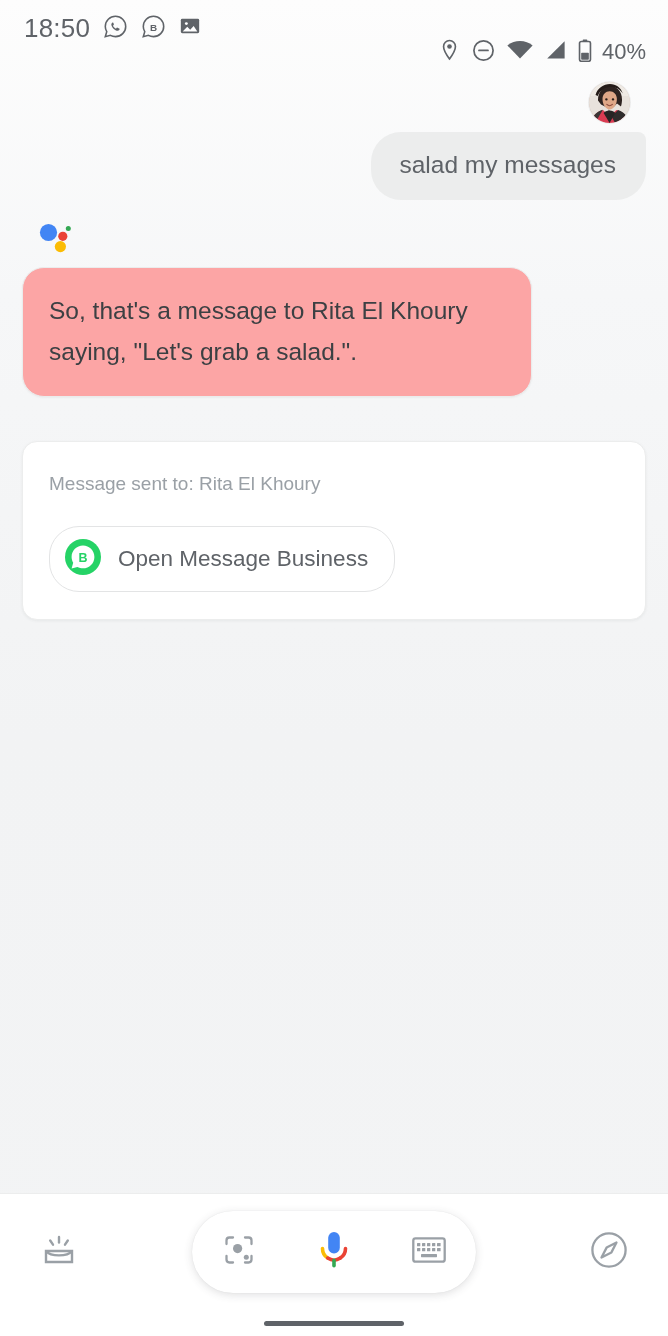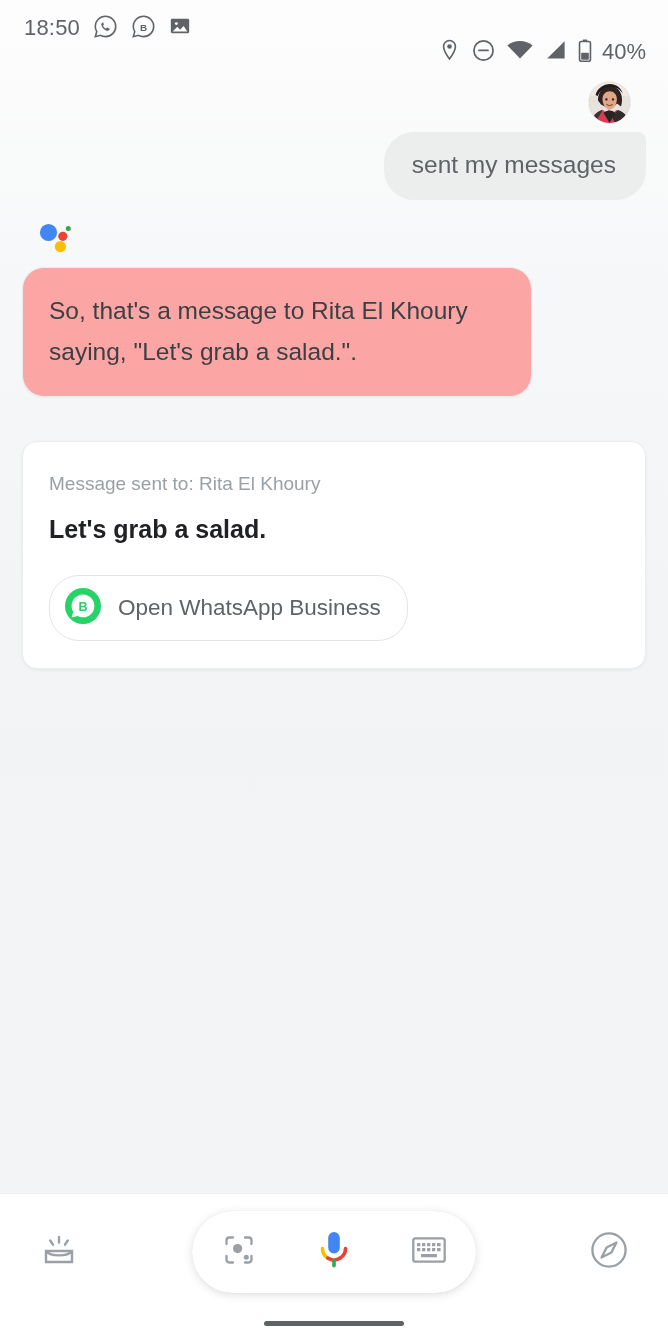--- a/index.html
+++ b/index.html
@@ -23,21 +23,21 @@
     align-items: center;
     padding: 0 22px 0 24px;
     background: transparent;
   }
   .status-left {
     display: flex;
     align-items: center;
     gap: 13px;
   }
   .status-clock {
-    font-size: 22px;
+    font-size: 26px;
     color: #5f6368;
     letter-spacing: 0.2px;
     font-family: "Liberation Sans", sans-serif;
     text-align: center;
   }
   .status-spacer { flex: 1; }
   .status-right {
     display: flex;
     align-items: center;
     gap: 12px;
@@ -310,49 +310,48 @@
 
           <path d="M19 27.5 26 41h14c-0.8-7.2-5.6-11.4-11-13l-4 4z" fill="#2f2c2c"></path>
           <path d="M13.5 28.5 6 41H2c0.9-7.4 6.2-11.6 11.6-13.2z" fill="#3a3535"></path>
           <path d="M20.6 28.5c2.5 0 4.6 1 5.6 2.4L20.6 41l-6-10c1-1.5 3.2-2.5 6-2.5z" fill="#272424"></path>
         </g>
       </svg>
     </div>
   </div>
 
   <div class="user-bubble-row">
-    <div class="user-bubble">sent my messages</div>
+    <div class="user-bubble">salad my messages</div>
   </div>
 
   <div class="assistant-logo">
     <svg width="34" height="34" viewBox="0 0 34 34">
       <circle cx="10.5" cy="10.5" r="8.6" fill="#4285f4"></circle>
       <circle cx="24.8" cy="14.3" r="4.6" fill="#ea4335"></circle>
       <circle cx="22.4" cy="24.6" r="5.6" fill="#fbbc04"></circle>
       <circle cx="30.3" cy="6.6" r="2.5" fill="#34a853"></circle>
     </svg>
   </div>
 
   <div class="assistant-bubble">
     <p>So, that's a message to Rita El Khoury saying, "Let's grab a salad.".</p>
   </div>
 
   <div class="result-card">
     <div class="card-subtitle">Message sent to: Rita El Khoury</div>
-    <div class="card-message">Let's grab a salad.</div>
 
     <div class="card-action-btn">
       <span class="wa-icon">
         <svg width="38" height="38" viewBox="0 0 38 38">
           <circle cx="19" cy="19" r="18" fill="#25d366"></circle>
           <path d="M19 7.6c-6.3 0-11.4 5.1-11.4 11.4 0 2.1.6 4.1 1.6 5.8l-1.6 5.6 5.8-1.5c1.7.9 3.6 1.4 5.6 1.4 6.3 0 11.4-5.1 11.4-11.4S25.3 7.6 19 7.6z" fill="#ffffff"></path>
           <text x="19" y="23.6" font-family="Liberation Sans, sans-serif" font-size="12.5" font-weight="bold" text-anchor="middle" fill="#25d366">B</text>
         </svg>
       </span>
-      <span class="card-action-label">Open WhatsApp Business</span>
+      <span class="card-action-label">Open Message Business</span>
     </div>
   </div>
 </div>
 
 <div class="bottom-bar">
   <div class="bottom-row">
 
     <div class="bb-side">
       <span>
         <svg width="42" height="42" viewBox="0 0 42 42">

